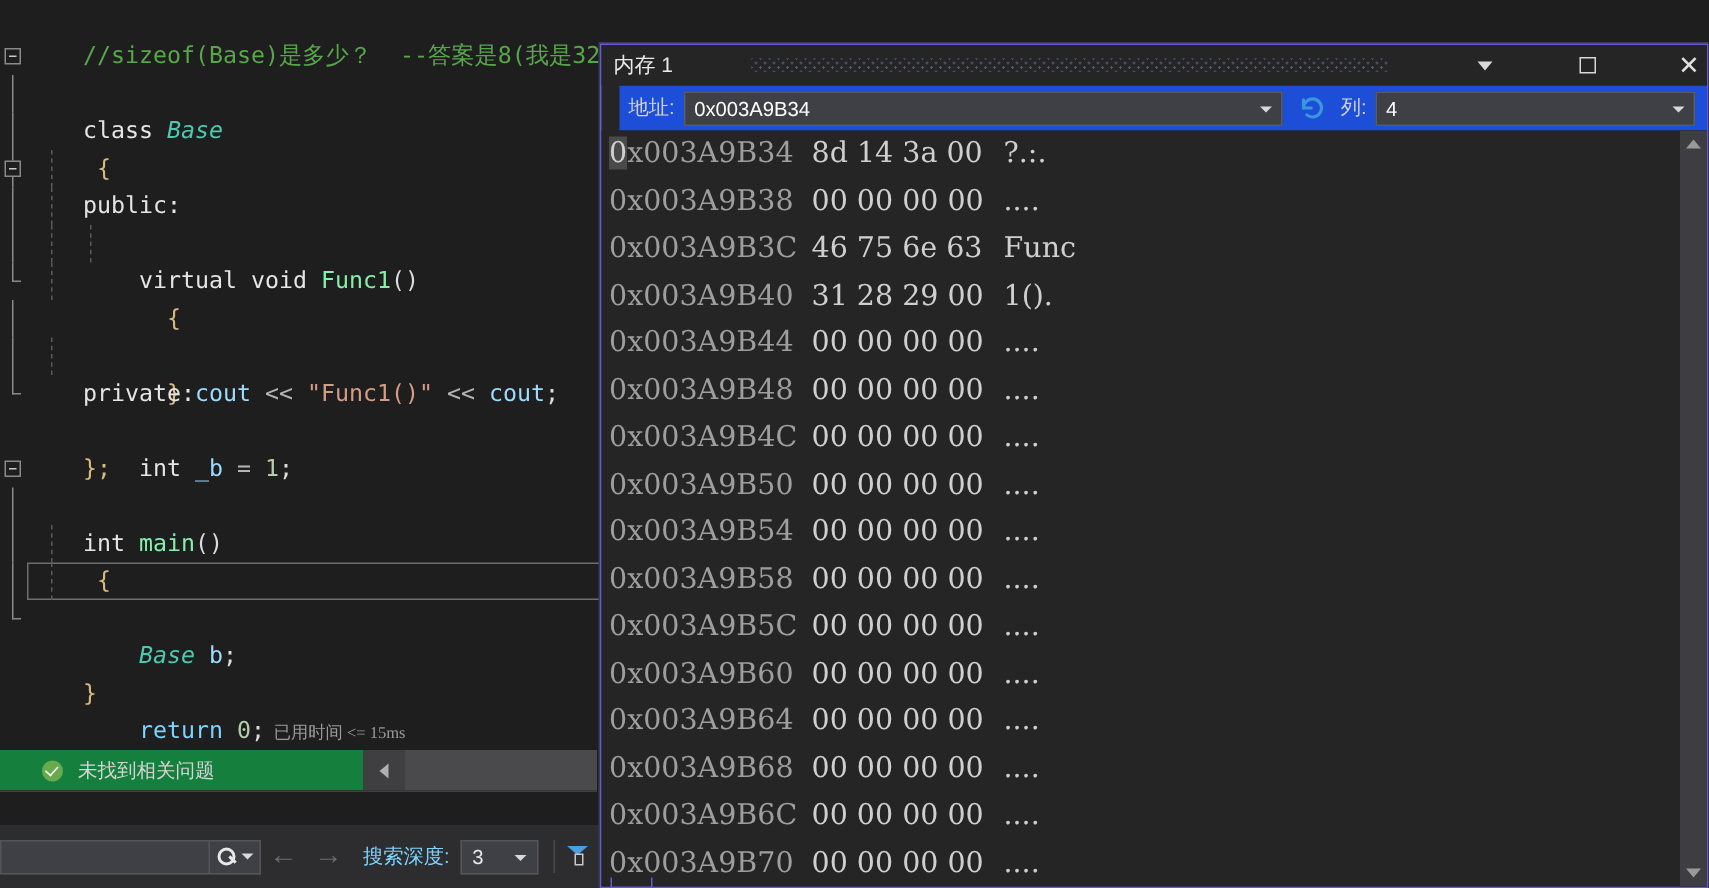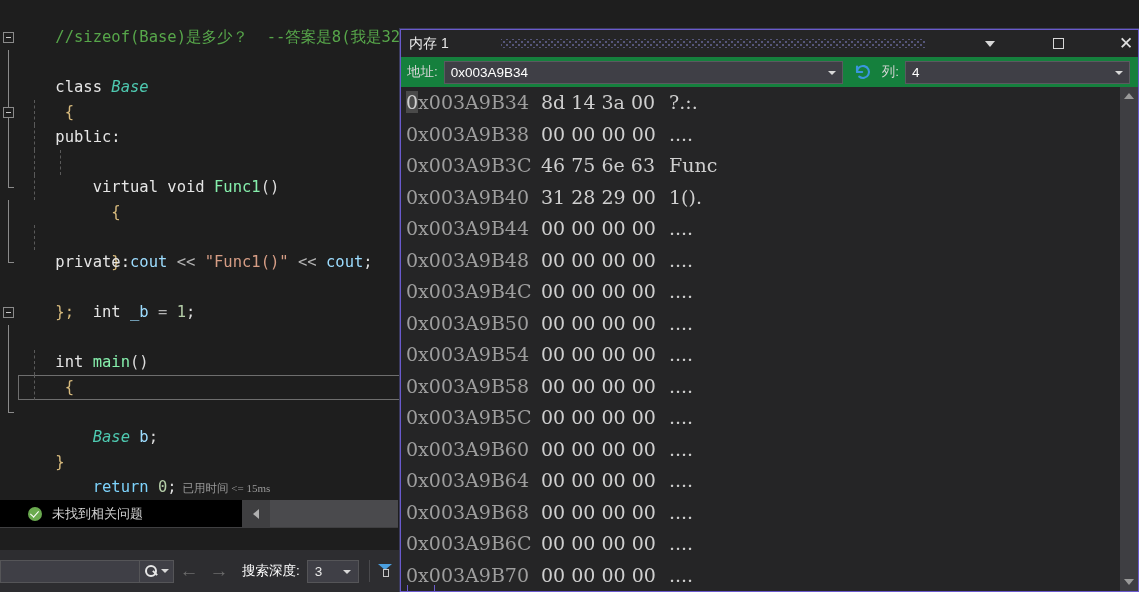--- a/index.html
+++ b/index.html
@@ -73,21 +73,21 @@
     border: 1px solid #6e6e6e;
   }
   .codelens {
     color: #9a9a9a; font-family: Liberation Serif, serif; font-size: 11.5px;
   }
   .codelens .cl-small { font-size: 11px; }
 
   
   .problem-bar {
     position: absolute; left: 0; top: 500px; width: 398px; height: 27px;
-    background: #000000; display: flex; align-items: center;
+    background: #15803d; display: flex; align-items: center;
   }
   .check-icon {
     width: 14px; height: 14px; border-radius: 50%;
     background: #6aaa4f; margin-left: 28px; position: relative;
     flex: none;
   }
   .check-icon::after {
     content: ""; position: absolute; left: 3.5px; top: 2.5px;
     width: 4px; height: 7px; border: solid #ffffff;
     border-width: 0 1.6px 1.6px 0; transform: rotate(42deg);
@@ -135,21 +135,21 @@
     width: 6px; height: 2px; background: #e8e8e8; transform: rotate(45deg);
   }
   .caret-sm {
     width: 0; height: 0; border-left: 4px solid transparent;
     border-right: 4px solid transparent; border-top: 4px solid #d8d8d8;
   }
   .arrow-btn {
     width: 30px; height: 30px; display: flex; align-items: center;
     justify-content: center; color: #6d6d6d; font-size: 19px;
   }
-  .depth-label { color: #ffffff; font-size: 13.5px; margin-left: 8px; white-space: nowrap; }
+  .depth-label { color: #7dd3fc; font-size: 13.5px; margin-left: 8px; white-space: nowrap; }
   .depth-box {
     width: 52px; height: 23px; background: #3f3f46; border: 1px solid #555558;
     margin-left: 7px; display: flex; align-items: center; position: relative;
   }
   .depth-val { color: #e8e8e8; font-size: 13.5px; margin-left: 7px; }
   .depth-caret { position: absolute; right: 7px; top: 9px; }
   .sep-v { width: 1px; height: 22px; background: #4a4a4d; margin-left: 10px; }
   .funnel-icon { margin-left: 8px; position: relative; width: 15px; height: 16px; }
   .funnel-icon::before {
     content: ""; position: absolute; left: 0; top: 1px;
@@ -185,22 +185,23 @@
     justify-content: center; color: #d8d8d8;
   }
   .caret-dn {
     width: 0; height: 0; border-left: 5px solid transparent;
     border-right: 5px solid transparent; border-top: 6px solid #d8d8d8;
   }
   .sq-icon { width: 11px; height: 11px; border: 1.6px solid #d8d8d8; }
   .x-icon { font-size: 17px; line-height: 1; color: #e0e0e0; font-weight: 300; }
 
   .mem-toolbar {
-    height: 30px; background: #15803d; display: flex; align-items: center;
+    height: 30px; background: #1d4ed8; display: flex; align-items: center;
     padding: 0 6px;
+    margin-left: 12px;
   }
   .tb-label { color: #d4d4d4; font-size: 13.5px; white-space: nowrap; }
   .addr-combo {
     flex: none; width: 399px; height: 23px; background: #3f3f46;
     border: 1px solid #5a5a60; margin-left: 6px;
     display: flex; align-items: center; position: relative;
   }
   .addr-val { color: #ffffff; font-size: 13.5px; margin-left: 6px; }
   .combo-caret { position: absolute; right: 6px; top: 9px; }
   .refresh-icon {

